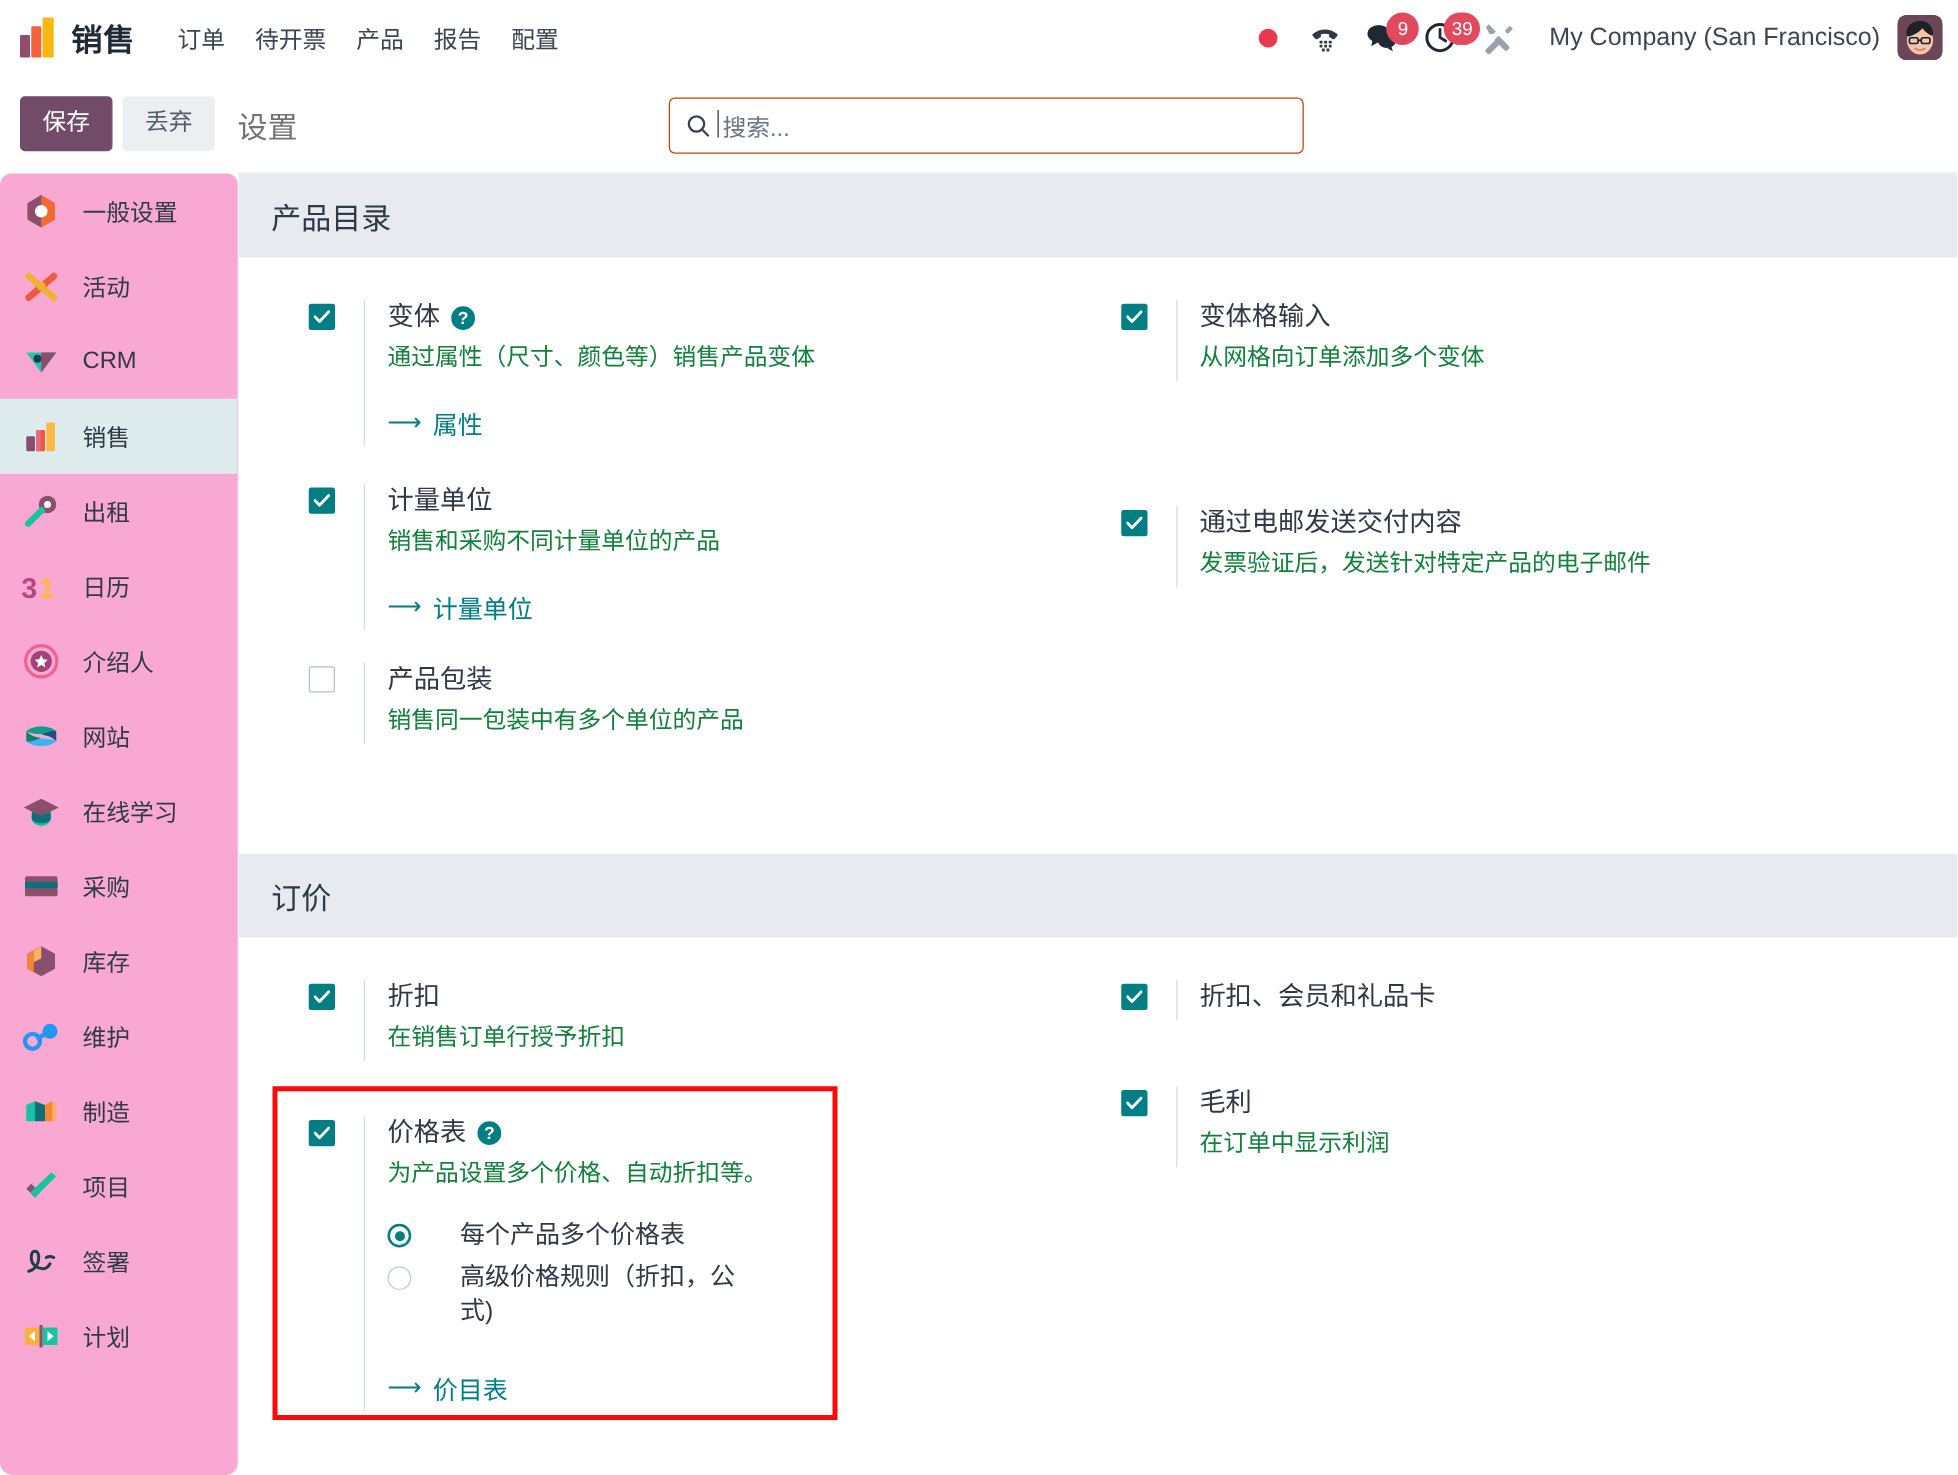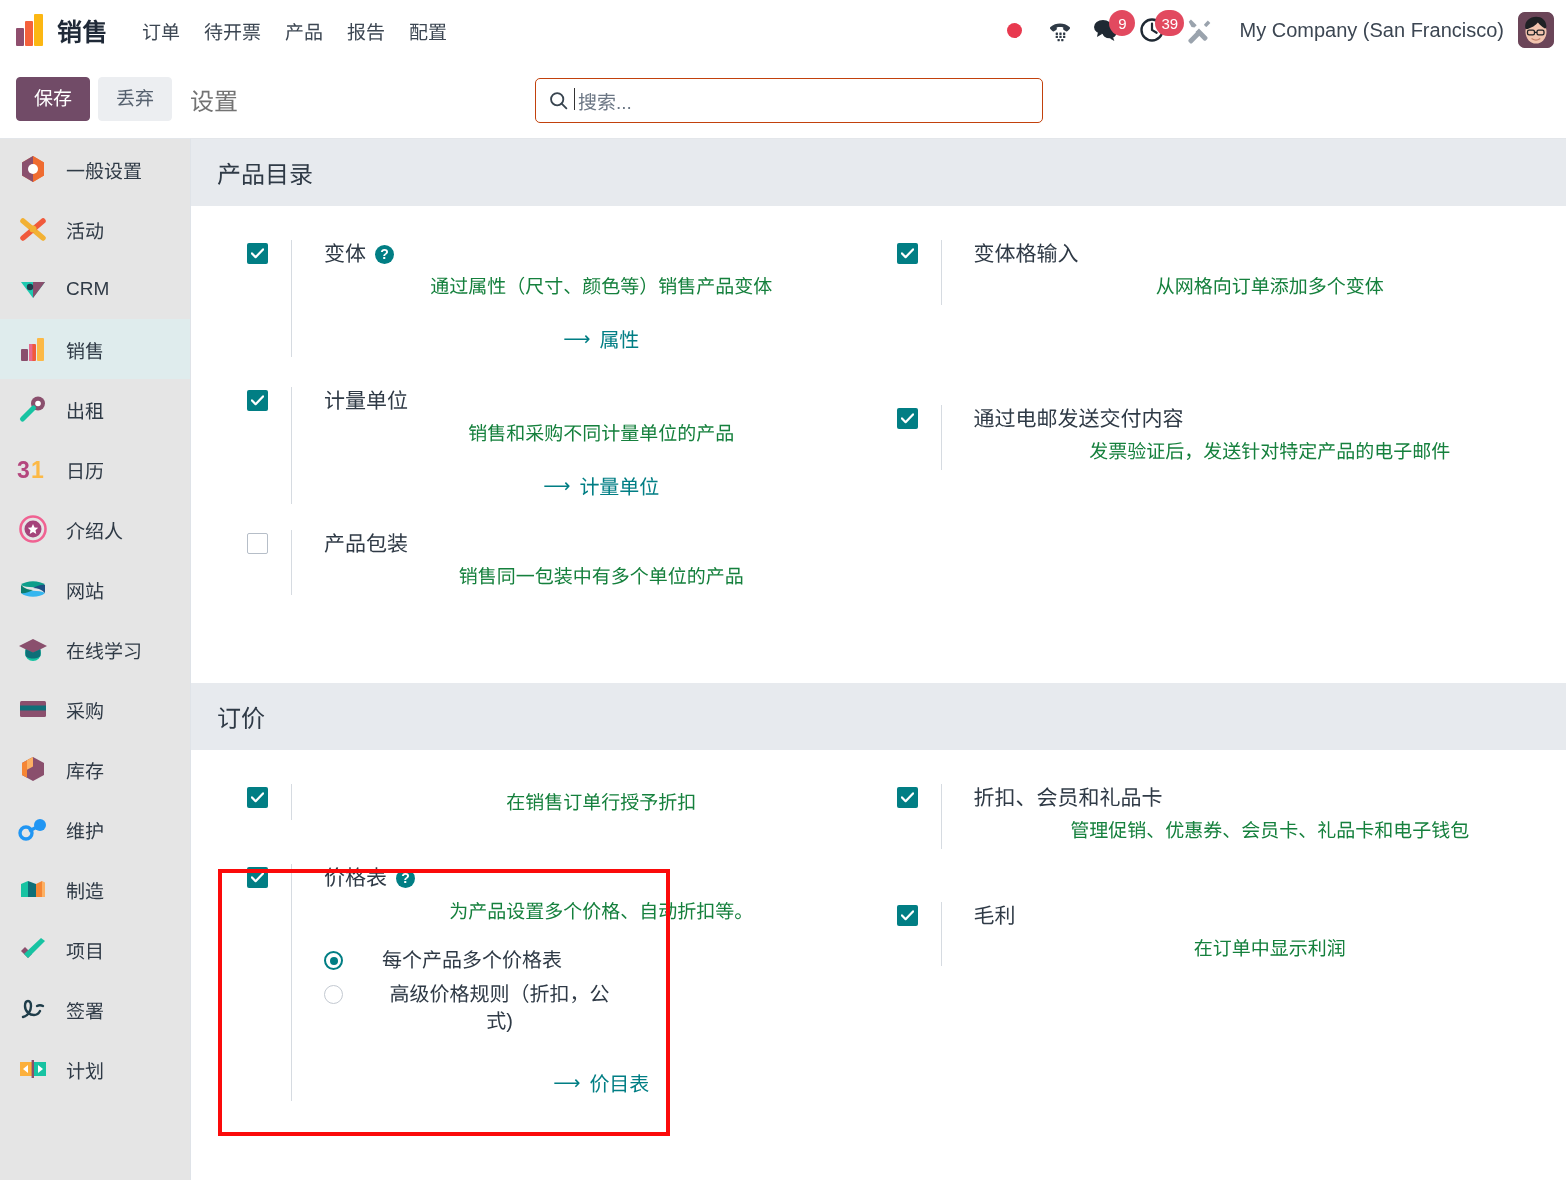--- a/index.html
+++ b/index.html
@@ -124,25 +124,26 @@
     content: ""; position: absolute; left: -4px; top: 1px;
     width: 1px; height: 22px; background: #333;
   }
 
   
   .layout { display: flex; height: calc(1180px - 60px - 78px); }
 
   
   .sidebar {
     width: 191px;
-    background: #e5e5e5;
+    background: #f9a8d4;
     border-right: 1px solid #dfe3e8;
     border-top: 1px solid #e3e6ea;
     overflow: hidden;
     flex: 0 0 191px;
+    border-radius: 10px;
   }
   .side-item {
     height: 60px;
     display: flex; align-items: center;
     padding-left: 17px;
     gap: 17px;
     cursor: pointer;
   }
   .side-item.active { background: #dfeced; }
   .side-label { font-size: 19px; color: #2f3a46; white-space: nowrap; }
@@ -182,24 +183,23 @@
     background: #017e84;
     border-radius: 2px;
     display: flex; align-items: center; justify-content: center;
     cursor: pointer;
   }
   .cbx.off { background: #ffffff; border: 1px solid #b6bec8; }
   .cbx svg { display: block; }
 
   .setting-content {
     border-left: 1px solid #d6dbe1;
-    padding-left: 32px;
+    padding-left: 18px;
     padding-bottom: 4px;
     flex: 1;
-    text-align: center;
   }
   .s-title {
     font-size: 21px; color: #2f3a46;
     display: flex; align-items: center; gap: 9px;
     line-height: 1.35;
   }
   .s-desc {
     font-size: 19px; color: #15803d;
     margin-top: 5px; line-height: 1.45;
   }
@@ -637,20 +637,23 @@
 
         <div class="setting">
           <div class="cb-box">
             <div class="cbx">
               <svg width="13" height="11" viewBox="0 0 13 11">
                   <path d="M1 5.4l3.6 3.8L12 1.4" fill="none" stroke="#fff" stroke-width="2.2" stroke-linecap="round" stroke-linejoin="round"></path>
                 </svg>
             </div>
           </div>
           <div class="setting-content">
+            <div class="s-title">
+              <span>折扣</span>
+            </div>
             <div class="s-desc">在销售订单行授予折扣</div>
           </div>
         </div>
 
         <div class="setting tall" style="margin-top:44px;">
           <div class="cb-box">
             <div class="cbx">
               <svg width="13" height="11" viewBox="0 0 13 11">
                   <path d="M1 5.4l3.6 3.8L12 1.4" fill="none" stroke="#fff" stroke-width="2.2" stroke-linecap="round" stroke-linejoin="round"></path>
                 </svg>
@@ -690,21 +693,20 @@
             <div class="cbx">
               <svg width="13" height="11" viewBox="0 0 13 11">
                   <path d="M1 5.4l3.6 3.8L12 1.4" fill="none" stroke="#fff" stroke-width="2.2" stroke-linecap="round" stroke-linejoin="round"></path>
                 </svg>
             </div>
           </div>
           <div class="setting-content">
             <div class="s-title">
               <span>折扣、会员和礼品卡</span>
             </div>
-            <div class="s-desc">管理促销、优惠券、会员卡、礼品卡和电子钱包</div>
           </div>
         </div>
 
         <div class="setting" style="margin-top:53px;">
           <div class="cb-box">
             <div class="cbx">
               <svg width="13" height="11" viewBox="0 0 13 11">
                   <path d="M1 5.4l3.6 3.8L12 1.4" fill="none" stroke="#fff" stroke-width="2.2" stroke-linecap="round" stroke-linejoin="round"></path>
                 </svg>
             </div>

